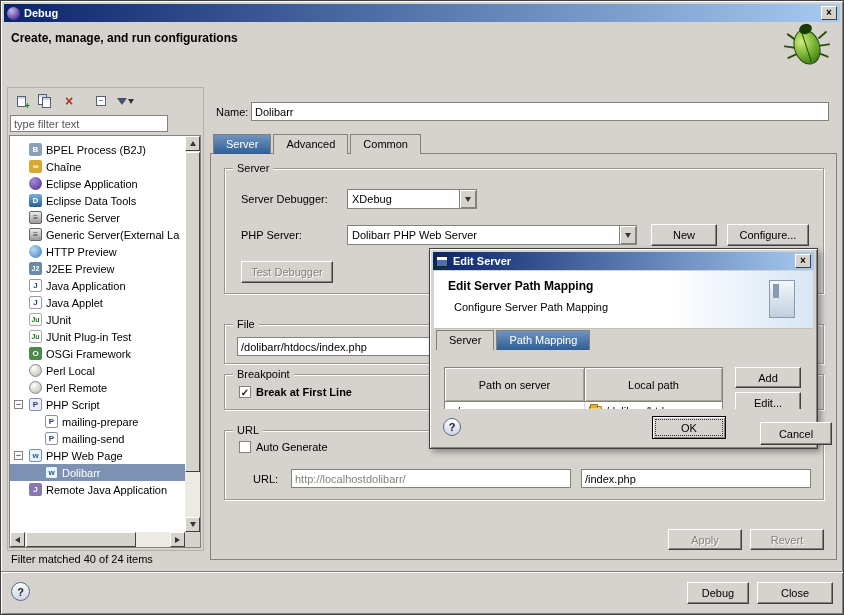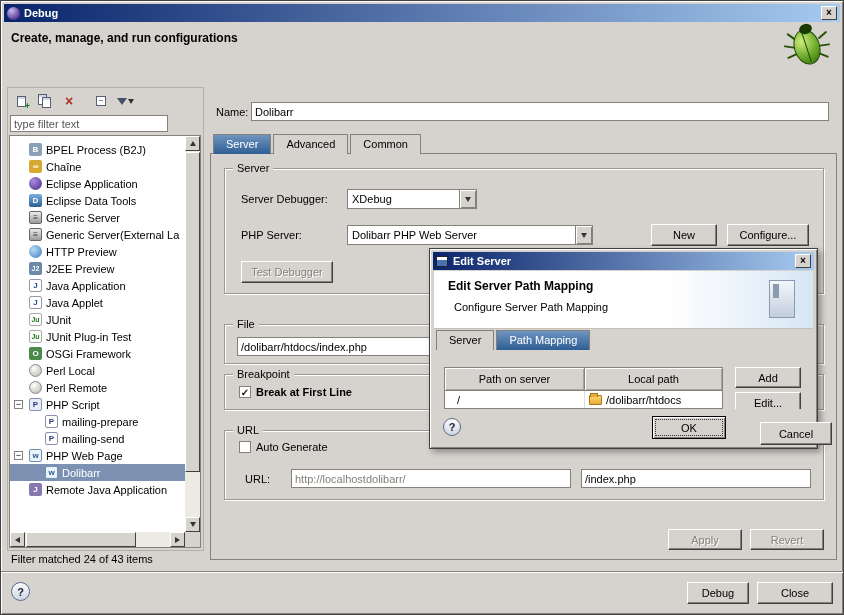--- a/index.html
+++ b/index.html
@@ -162,21 +162,21 @@
     background:linear-gradient(90deg,#ffffff 62%,#d7e6f4); border-bottom:1px solid #c4c0b8; }
   .dlg-heading{ position:absolute; left:14px; top:8px; font-size:12px; font-weight:bold; }
   .dlg-sub{ position:absolute; left:20px; top:30px; }
   .srv-icon{ position:absolute; right:18px; top:9px; width:26px; height:38px;
     border:1px solid #8a9ab0; background:linear-gradient(#f4f7fb,#c2cedd); padding:4px 3px; }
   .srv-icon .slat{ height:3px; border:1px solid #8a9ab0; background:#e7edf5; margin-bottom:3px; }
   .dlg-tabs{ position:absolute; left:6px; top:81px; height:20px; display:flex; z-index:3; }
   .dlg-content{ position:absolute; left:6px; top:100px; width:377px; height:60px; overflow:hidden; }
   .map-table{ position:absolute; left:8px; top:18px; width:279px; background:#fff; border:1px solid #84807a; }
   .map-head{ display:flex; }
-  .map-h{ height:23px; background:#d6d3ce; border-bottom:1px solid #84807a;
+  .map-h{ height:34px; background:#d6d3ce; border-bottom:1px solid #84807a;
     box-shadow: inset 1px 1px 0 #fff, inset -1px -1px 0 #a8a49c;
     display:flex; align-items:center; justify-content:center; }
   .map-h.c1{ width:140px; border-right:1px solid #84807a; }
   .map-h.c2{ width:137px; }
   .map-row{ display:flex; height:17px; background:#fff; align-items:center; }
   .map-c1{ width:140px; padding-left:12px; border-right:1px solid #dcdcdc; align-self:stretch;
     display:flex; align-items:center; }
   .map-c2{ width:137px; display:flex; align-items:center; gap:4px; padding-left:4px; }
   .folder-icon{ width:13px; height:10px; background:linear-gradient(#ffd869,#e8a93a);
     border:1px solid #a87818; border-radius:1px; position:relative; flex:none; }
@@ -359,21 +359,21 @@
           <span class="t-left"></span>
         </span>
       <span class="sb-thumb" style="top:0;left:16px;width:110px;height:15px;"></span>
       <span class="sb-btn" style="right:0;top:0;">
           <span class="t-right"></span>
         </span>
     </div>
     <div class="sb-corner"></div>
   </div>
 
-  <div class="filter-status">Filter matched 24 of 43 items</div>
+  <div class="filter-status">Filter matched 40 of 24 items</div>
 
   <span class="name-label flabel">Name:</span>
   <input class="tfield name-input" value="Dolibarr" style="">
 
   <div class="main-tabs">
     <div class="tab selected">Server</div>
     <div class="tab">Advanced</div>
     <div class="tab">Common</div>
   </div>
 
@@ -382,21 +382,21 @@
     <div class="group" style="left:13px;top:14px;width:600px;height:126px;">
       <span class="group-title">Server</span>
       <span class="flabel" style="left:16px;top:24px;">Server Debugger:</span>
       <div class="combo" style="left:122px;top:20px;width:130px;">
         <span class="val">XDebug</span>
         <span class="arrow-btn">
             <span class="t-down"></span>
           </span>
       </div>
       <span class="flabel" style="left:16px;top:60px;">PHP Server:</span>
-      <div class="combo" style="left:122px;top:56px;width:246px;">
+      <div class="combo" style="left:122px;top:56px;width:290px;">
         <span class="val">Dolibarr PHP Web Server</span>
         <span class="arrow-btn">
             <span class="t-down"></span>
           </span>
       </div>
       <div class="btn" style="left:426px;top:55px;width:66px;height:22px;">New</div>
       <div class="btn" style="left:502px;top:55px;width:82px;height:22px;">Configure...</div>
       <div class="btn disabled" style="left:16px;top:92px;width:92px;height:22px;">Test Debugger</div>
     </div>
 
@@ -412,21 +412,21 @@
         <span class="bold">Break at First Line</span>
       </div>
     </div>
 
     <div class="group" style="left:13px;top:276px;width:600px;height:70px;">
       <span class="group-title">URL</span>
       <div class="cb-row" style="left:14px;top:10px;">
         <span class="cb"></span>
         <span>Auto Generate</span>
       </div>
-      <span class="flabel" style="left:20px;top:42px;">URL:</span>
+      <span class="flabel" style="left:28px;top:42px;">URL:</span>
       <input class="tfield disabled-text" style="position: absolute; left: 66px; top: 38px; width: 280px; height: 19px;" value="http://localhostdolibarr/">
       <input class="tfield" style="position: absolute; left: 356px; top: 38px; width: 230px; height: 19px;" value="/index.php">
     </div>
 
     <div class="btn disabled" style="left:457px;top:375px;width:74px;height:21px;">Apply</div>
     <div class="btn disabled" style="left:539px;top:375px;width:74px;height:21px;">Revert</div>
   </div>
 
   <div class="footer-sep"></div>
   <span class="help-btn" style="left:10px;top:581px;">?</span>

